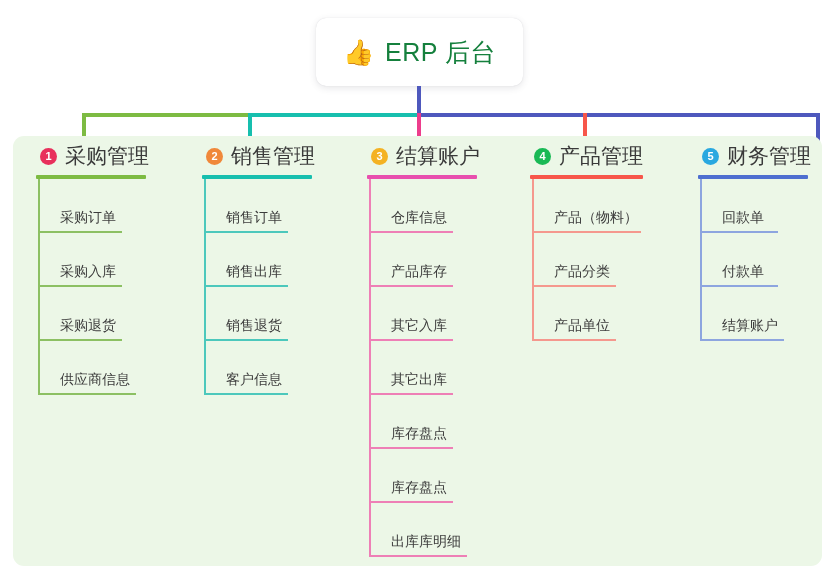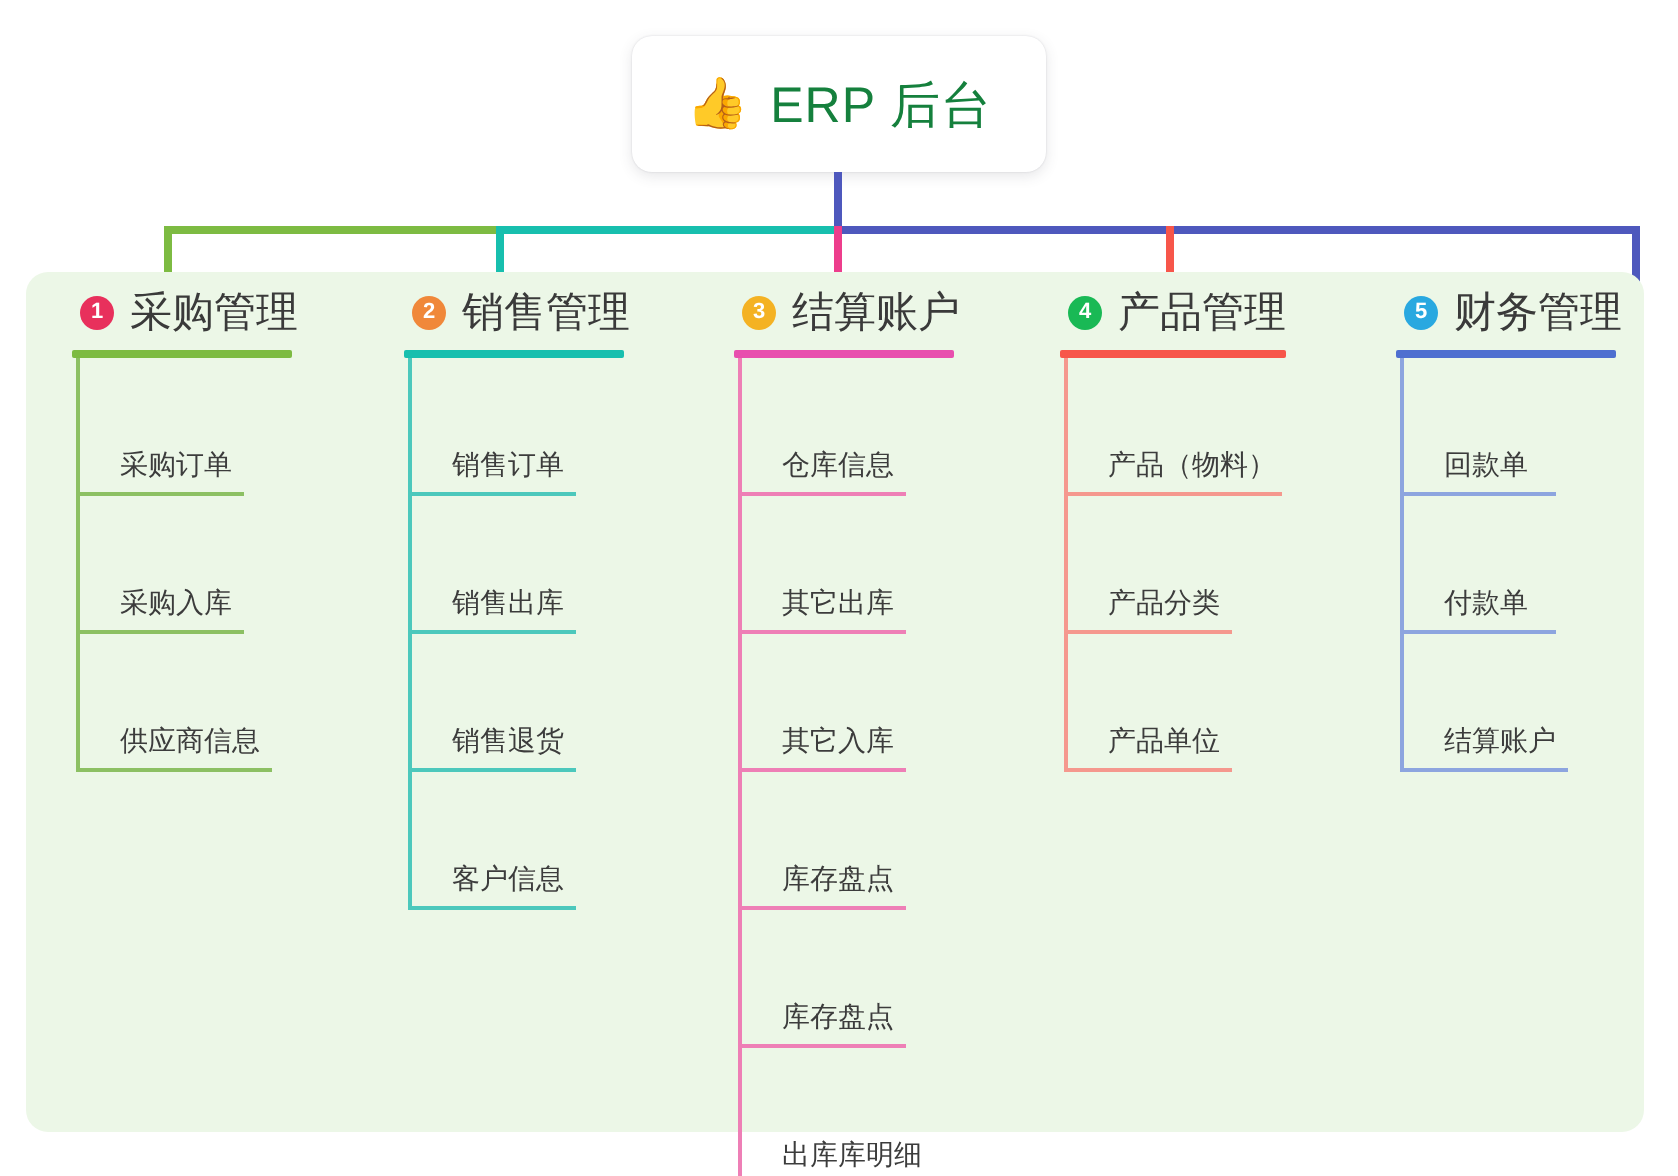--- a/index.html
+++ b/index.html
@@ -127,21 +127,21 @@
   }
   .spine {
     position: absolute;
     left: 2px;
     top: 0;
     bottom: 0;
     width: 2px;
   }
   .item {
     position: relative;
-    height: 69px;
+    height: 54px;
     box-sizing: border-box;
     display: flex;
     align-items: flex-end;
     padding-left: 22px;
     padding-bottom: 6px;
   }
   .item .label {
     font-size: 14px;
     color: #3c3c3c;
     white-space: nowrap;
@@ -190,20 +190,24 @@
     <div class="spine" style="background: rgb(140, 192, 99);"></div>
   <div class="item">
         <span class="label">采购订单</span>
         <div class="rule" style="background: rgb(140, 192, 99); width: 82px;"></div>
       </div>
       <div class="item">
         <span class="label">采购入库</span>
         <div class="rule" style="background: rgb(140, 192, 99); width: 82px;"></div>
       </div>
       <div class="item">
+        <span class="label">采购退货</span>
+        <div class="rule" style="background: rgb(140, 192, 99); width: 82px;"></div>
+      </div>
+      <div class="item">
         <span class="label">供应商信息</span>
         <div class="rule" style="background: rgb(140, 192, 99); width: 96px;"></div>
       </div>
     </div>
 </div>
 
 <div class="column" id="col-2">
   <div class="col-head">
     <span class="badge" style="background: rgb(240, 136, 58);">2</span>
     <span class="col-title">销售管理</span>
@@ -236,25 +240,29 @@
     <span class="col-title">结算账户</span>
   </div>
   <div class="head-rule" style="background: rgb(232, 79, 174);"></div>
   <div class="items">
     <div class="spine" style="background: rgb(238, 127, 182);"></div>
   <div class="item">
         <span class="label">仓库信息</span>
         <div class="rule" style="background: rgb(238, 127, 182); width: 82px;"></div>
       </div>
       <div class="item">
+        <span class="label">产品库存</span>
+        <div class="rule" style="background: rgb(238, 127, 182); width: 82px;"></div>
+      </div>
+      <div class="item">
+        <span class="label">其它入库</span>
+        <div class="rule" style="background: rgb(238, 127, 182); width: 82px;"></div>
+      </div>
+      <div class="item">
         <span class="label">其它出库</span>
-        <div class="rule" style="background: rgb(238, 127, 182); width: 82px;"></div>
-      </div>
-      <div class="item">
-        <span class="label">其它入库</span>
         <div class="rule" style="background: rgb(238, 127, 182); width: 82px;"></div>
       </div>
       <div class="item">
         <span class="label">库存盘点</span>
         <div class="rule" style="background: rgb(238, 127, 182); width: 82px;"></div>
       </div>
       <div class="item">
         <span class="label">库存盘点</span>
         <div class="rule" style="background: rgb(238, 127, 182); width: 82px;"></div>
       </div>

